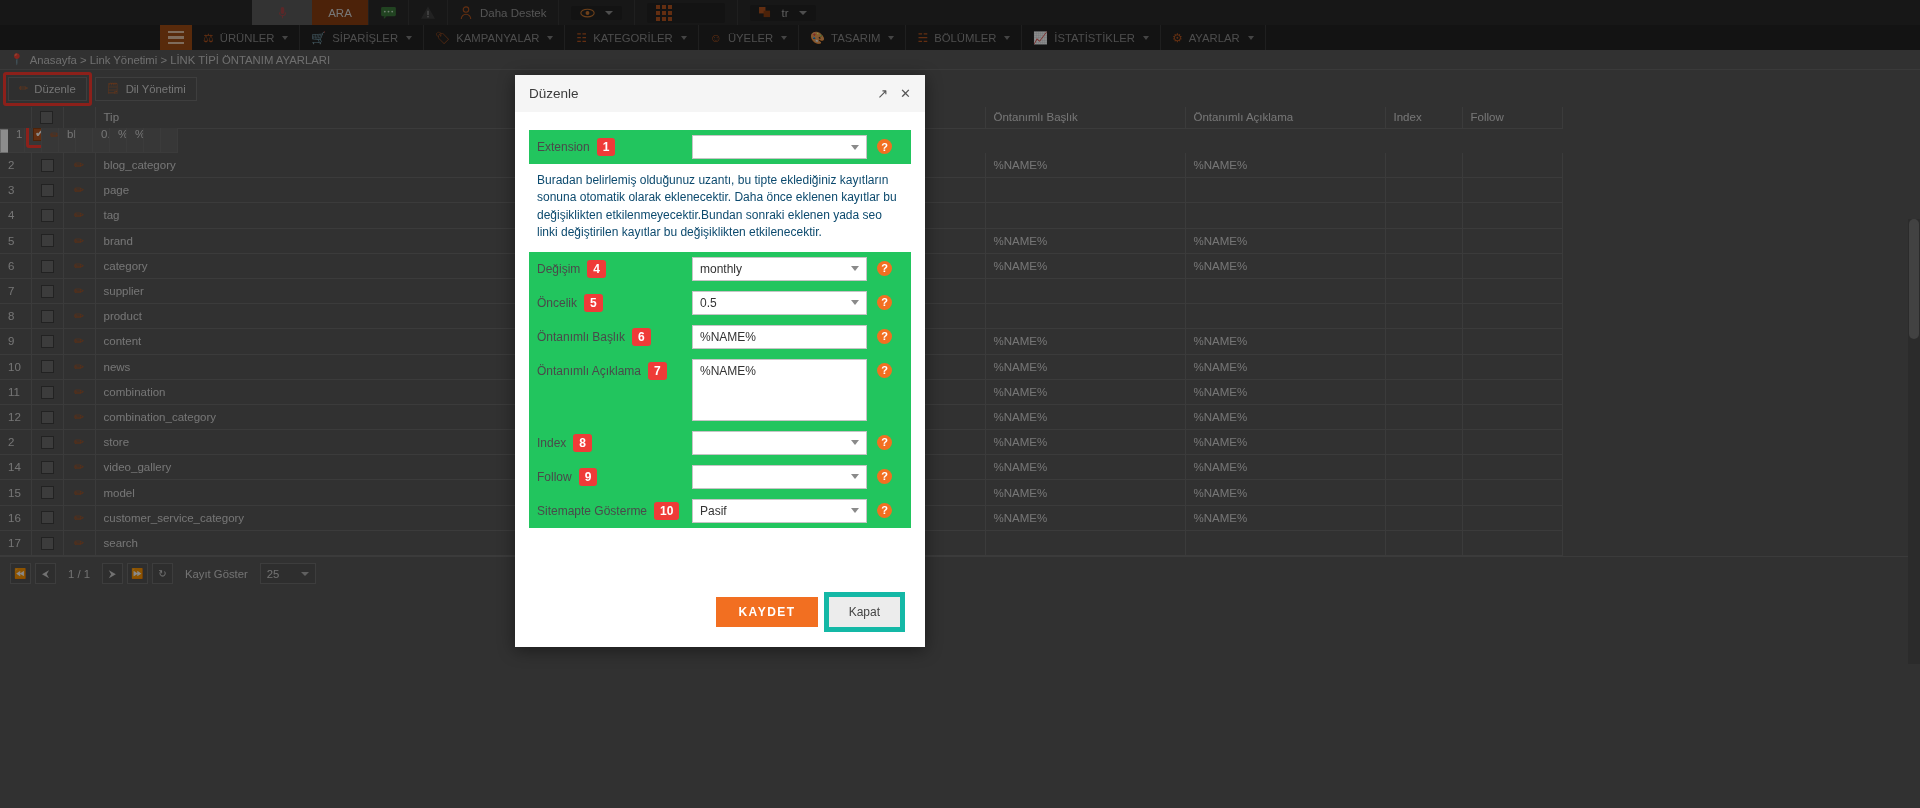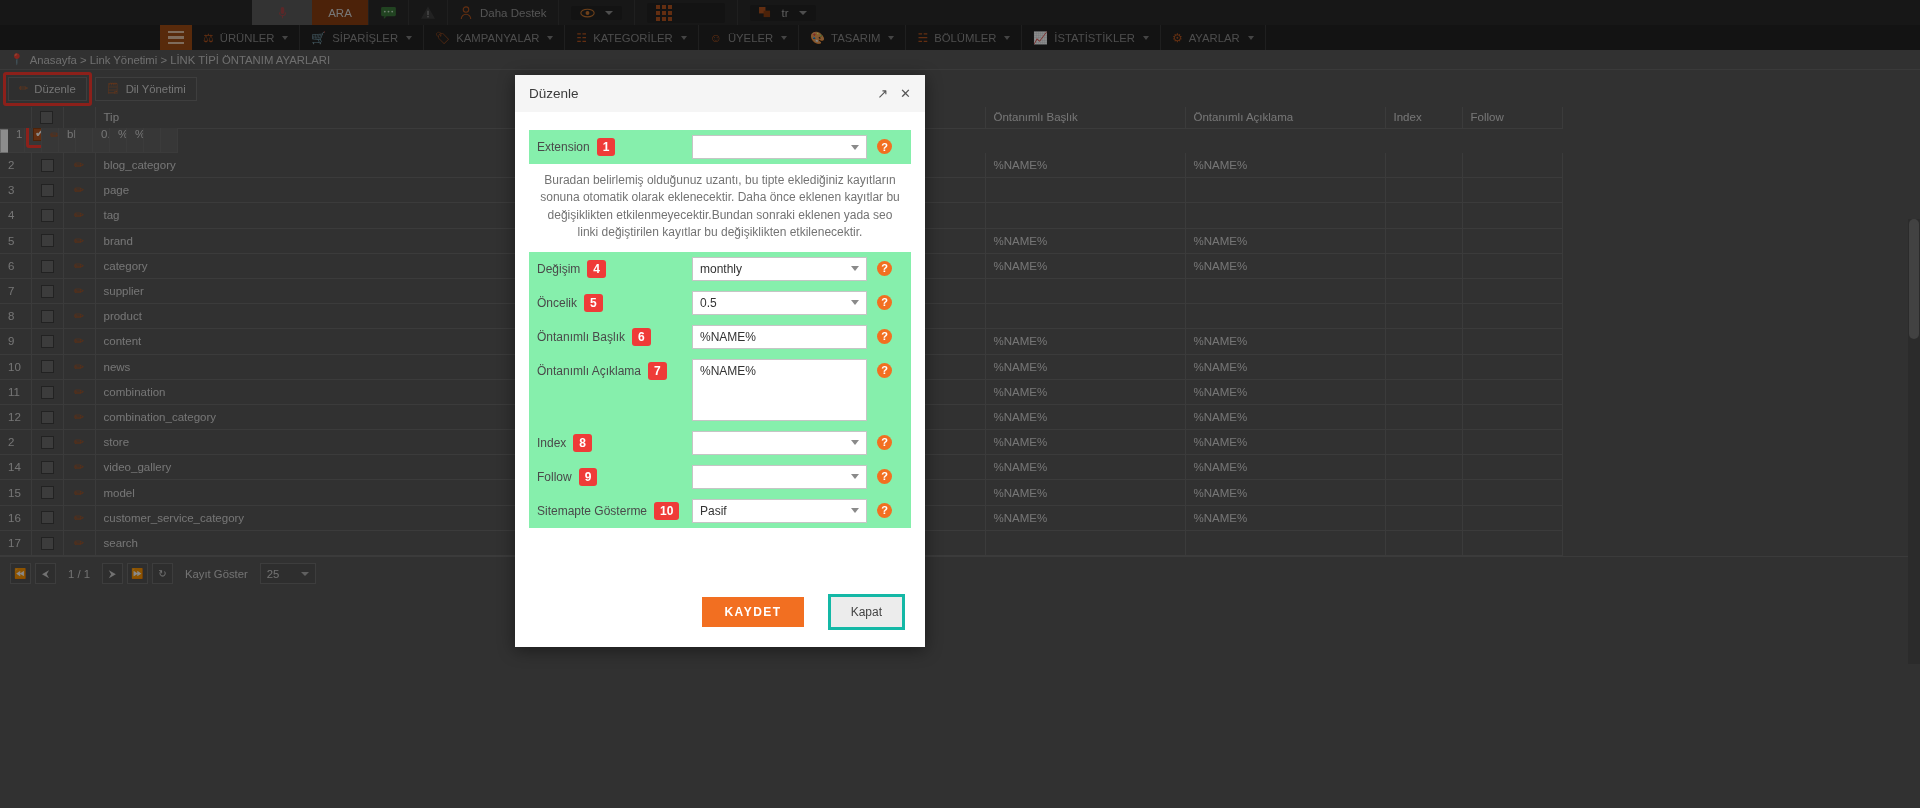--- a/index.html
+++ b/index.html
@@ -86,39 +86,39 @@
   .vscroll .thumb { position: absolute; top: 0; left: 1px; width: 10px; height: 120px; background: #787878; border-radius: 5px; }
 
   
   .modal { position: absolute; left: 515px; top: 75px; width: 410px; height: 572px; background: #fff; z-index: 100;
            box-shadow: 0 3px 16px rgba(0,0,0,.45); display: flex; flex-direction: column; }
   .modal-head { height: 37px; background: #f5f5f5; display: flex; align-items: center; padding: 0 14px; }
   .modal-title { font-size: 13.5px; color: #3b3b3b; }
   .modal-head .acts { margin-left: auto; display: flex; gap: 12px; color: #555; font-size: 13px; }
   .modal-body { flex: 1; padding: 18px 14px 0 14px; overflow: hidden; }
   .frow { display: flex; align-items: flex-start; min-height: 33px; padding: 5px 8px; }
-  .frow.z { background: #86efac; }
+  .frow.z { background: #22c55e; }
   .flabel { width: 155px; font-size: 12px; color: #4a4a4a; display: flex; align-items: center; gap: 7px; padding-top: 3px; }
   .badge { background: #ef3b38; color: #fff; font-size: 12px; font-weight: bold; border-radius: 3px;
            padding: 1px 6px; line-height: 16px; min-width: 18px; text-align: center; }
   .fctl { flex: 1; display: flex; align-items: flex-start; gap: 10px; }
   .sel { width: 175px; height: 24px; border: 1px solid #c5c5c5; background: #fff; display: flex; align-items: center;
          justify-content: space-between; padding: 0 7px; font-size: 12px; color: #333; }
   .sel .ar { width: 0; height: 0; border-left: 4px solid transparent; border-right: 4px solid transparent; border-top: 5px solid #8a8a8a; }
   .txt { width: 175px; height: 24px; border: 1px solid #c5c5c5; background: #fff; font-size: 12px; color: #333;
          display: flex; align-items: center; padding: 0 7px; }
   .ta { width: 175px; height: 62px; border: 1px solid #c5c5c5; background: #fff; font-size: 12px; color: #333; padding: 4px 7px; }
   .qm { width: 15px; height: 15px; border-radius: 50%; background: #f26f21; color: #fff; font-size: 11px; font-weight: bold;
         display: flex; align-items: center; justify-content: center; margin-top: 4px; }
   .ckbig { width: 13px; height: 13px; border: 1.5px solid #8a8a8a; background: #fff; margin-top: 4px; margin-left: 22px; }
-  .note { font-size: 12px; color: #737373; line-height: 1.45; padding: 8px 8px 10px 8px; text-align: center; }
-  .modal-foot { height: 58px; display: flex; align-items: center; justify-content: flex-end; gap: 24px; padding: 0 20px 12px 0; }
+  .note { font-size: 12px; color: #0c4a6e; line-height: 1.45; padding: 8px 8px 10px 8px; }
+  .modal-foot { height: 58px; display: flex; align-items: center; justify-content: flex-end; gap: 6px; padding: 0 20px 12px 0; }
   .btn-save { background: #f26f21; color: #fff; font-size: 12px; font-weight: bold; letter-spacing: 1.5px;
               padding: 8px 22px; border: none; }
-  .btn-close { background: #ececec; color: #444; font-size: 12px; padding: 8px 20px; border: 3px solid #14b8a6; }
+  .btn-close { background: #ececec; color: #444; font-size: 12px; padding: 8px 20px; border: 5px solid #14b8a6; }
 </style>
 </head>
 <body>
 
 <div id="app">
 
   <div class="topbar">
     <div class="topbar-spacer"></div>
     <div class="mic">
       <svg width="9" height="14" viewBox="0 0 10 16">

